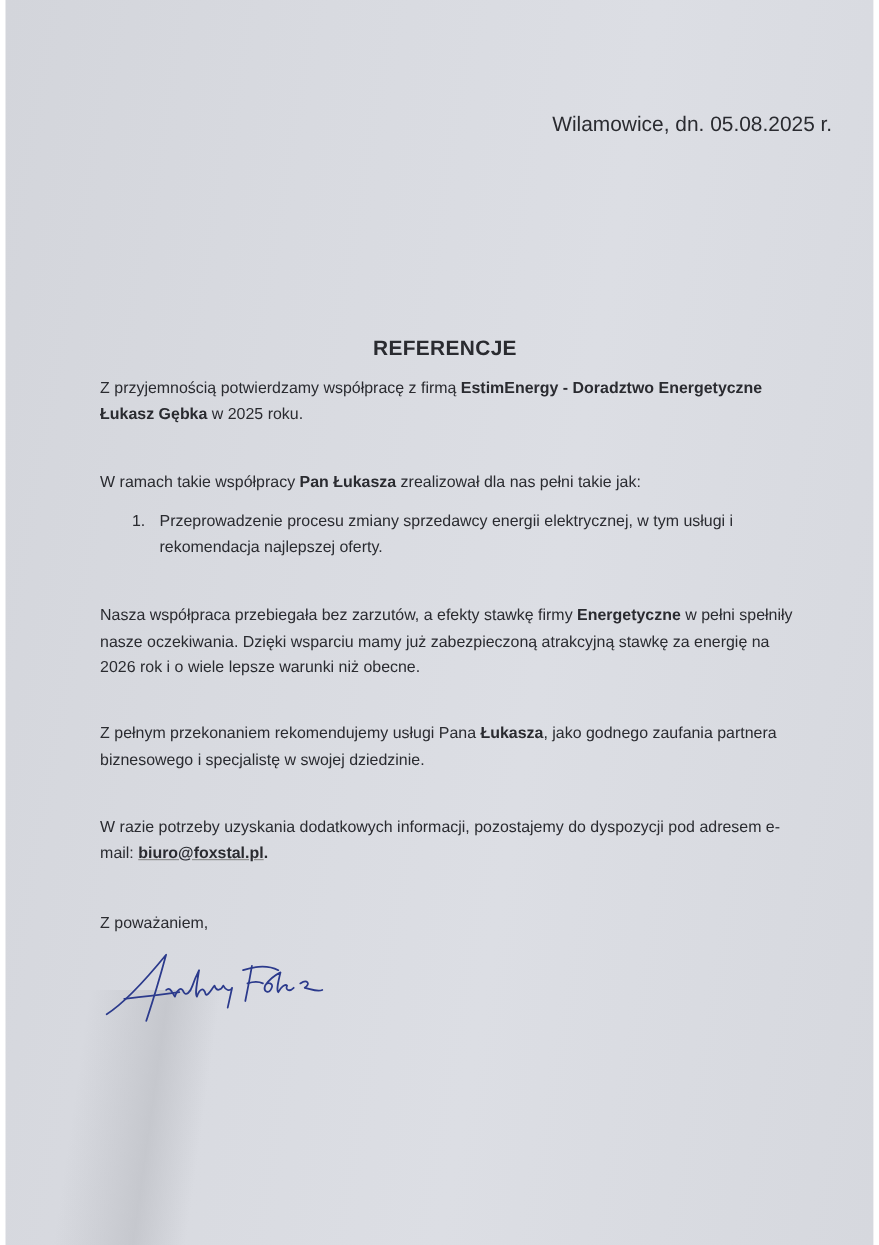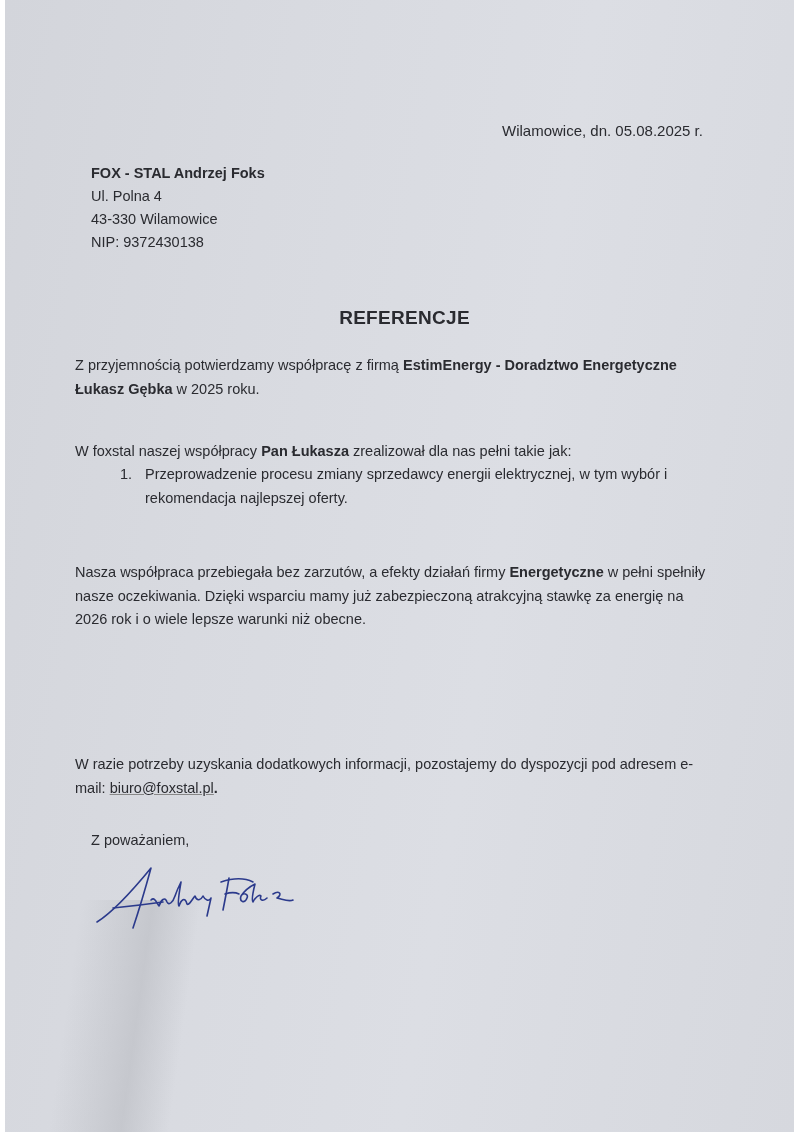--- a/index.html
+++ b/index.html
@@ -11,69 +11,64 @@
   .page {
     position: absolute; left: 5px; top: 0; width: 789px; height: 1132px;
     background: linear-gradient(100deg, #d3d5db 0%, #d8dae0 30%, #dcdee4 60%, #d6d8de 100%);
     color: #2a2b30;
   }
   .shadow {
     position: absolute; left: 60px; top: 900px; width: 120px; height: 232px;
     background: linear-gradient(90deg, rgba(190,192,198,0) 0%, rgba(185,187,193,0.6) 60%, rgba(200,202,208,0) 100%);
     transform: skewX(-8deg);
   }
-  .date { position: absolute; left: 497px; top: 122px; font-size: 15px; }
+  .date { position: absolute; left: 497px; top: 103px; font-size: 19px; }
   .sender { position: absolute; left: 86px; top: 162px; font-size: 14.5px; line-height: 23px; }
   .sender .name { font-weight: bold; }
   .title {
     position: absolute; left: 0; width: 799px; top: 307px;
     text-align: center; font-size: 19px; font-weight: bold; letter-spacing: 0.3px;
   }
-  .para { position: absolute; left: 70px; width: 640px; font-size: 14.5px; line-height: 23.5px; margin-top: 12px; }
+  .para { position: absolute; left: 86px; width: 640px; font-size: 14.5px; line-height: 23.5px; }
   .para b { font-weight: bold; }
   .p1 { top: 342px; }
   .p2 { top: 428px; }
   .list { position: absolute; left: 115px; top: 463px; width: 600px; font-size: 14.5px; line-height: 23.5px; }
   .list .num { position: absolute; left: 0; top: 0; }
   .list .txt { margin-left: 25px; display: block; }
   .p3 { top: 549px; }
   .p4 { top: 656px; }
   .p5 { top: 741px; }
-  .email { font-weight: normal; text-decoration: underline; text-decoration-color: #888; text-align: right; }
+  .email { font-weight: bold; text-decoration: underline; text-decoration-color: #888; text-align: right; }
   .closing { position: absolute; left: 86px; top: 832px; font-size: 14.5px; text-align: center; }
   .signature { position: absolute; left: 88px; top: 860px; width: 240px; height: 80px; }
 </style>
 </head>
 <body>
 
 <div class="page">
   <div class="shadow"></div>
 
   <div class="date">Wilamowice, dn. 05.08.2025 r.</div>
 
-  <div class="sender">
-    <div class="name">FOX - STAL Andrzej Foks</div>
-    <div>Ul. Polna 4</div>
-    <div>43-330 Wilamowice</div>
-    <div>NIP: 9372430138</div>
-  </div>
 
   <div class="title">REFERENCJE</div>
 
   <div class="para p1"><span>Z przyjemnością potwierdzamy współpracę z firmą </span><b>EstimEnergy - Doradztwo Energetyczne Łukasz Gębka</b><span> w 2025 roku.</span></div>
 
-  <div class="para p2"><span>W foxstal naszej współpracy </span><b>Pan Łukasza</b><span> zrealizował dla nas pełni takie jak:</span></div>
+  <div class="para p2"><span>W ramach takie współpracy </span><b>Pan Łukasza</b><span> zrealizował dla nas pełni takie jak:</span></div>
 
   <div class="list">
     <span class="num">1.</span>
-    <span class="txt">Przeprowadzenie procesu zmiany sprzedawcy energii elektrycznej, w tym wybór i rekomendacja najlepszej oferty.</span>
+    <span class="txt">Przeprowadzenie procesu zmiany sprzedawcy energii elektrycznej, w tym usługi i rekomendacja najlepszej oferty.</span>
   </div>
 
-  <div class="para p3"><span>Nasza współpraca przebiegała bez zarzutów, a efekty działań firmy </span><b>Energetyczne</b><span> w pełni spełniły nasze oczekiwania. Dzięki wsparciu mamy już zabezpieczoną atrakcyjną stawkę za energię na 2026 rok i o wiele lepsze warunki niż obecne.</span></div>
+  <div class="para p3"><span>Nasza współpraca przebiegała bez zarzutów, a efekty stawkę firmy </span><b>Energetyczne</b><span> w pełni spełniły nasze oczekiwania. Dzięki wsparciu mamy już zabezpieczoną atrakcyjną stawkę za energię na 2026 rok i o wiele lepsze warunki niż obecne.</span></div>
 
+  <div class="para p4"><span>Z pełnym przekonaniem rekomendujemy usługi Pana </span><b>Łukasza</b><span>, jako godnego zaufania partnera biznesowego i specjalistę w swojej dziedzinie.</span></div>
 
   <div class="para p5"><span>W razie potrzeby uzyskania dodatkowych informacji, pozostajemy do dyspozycji pod adresem e-mail: </span><span class="email">biuro@foxstal.pl</span><b>.</b></div>
 
   <div class="closing">Z poważaniem,</div>
 
   <svg class="signature" viewBox="0 0 240 80">
     <g fill="none" stroke="#2b3a8c" stroke-width="1.6" stroke-linecap="round" stroke-linejoin="round">
       <path d="M4 62 C 20 52, 40 30, 58 8 C 52 30, 46 50, 40 68"></path>
       <path d="M20 48 C 40 46, 56 44, 70 42"></path>
       <path d="M58 40 C 62 36, 64 44, 66 46 C 68 40, 72 36, 74 42 C 76 46, 80 42, 82 36 C 84 30, 86 26, 88 22 C 86 34, 84 44, 86 46 C 88 40, 92 36, 94 44 C 96 46, 100 38, 102 36 C 104 42, 108 40, 110 36 C 112 40, 116 42, 118 38 L 114 56"></path>

